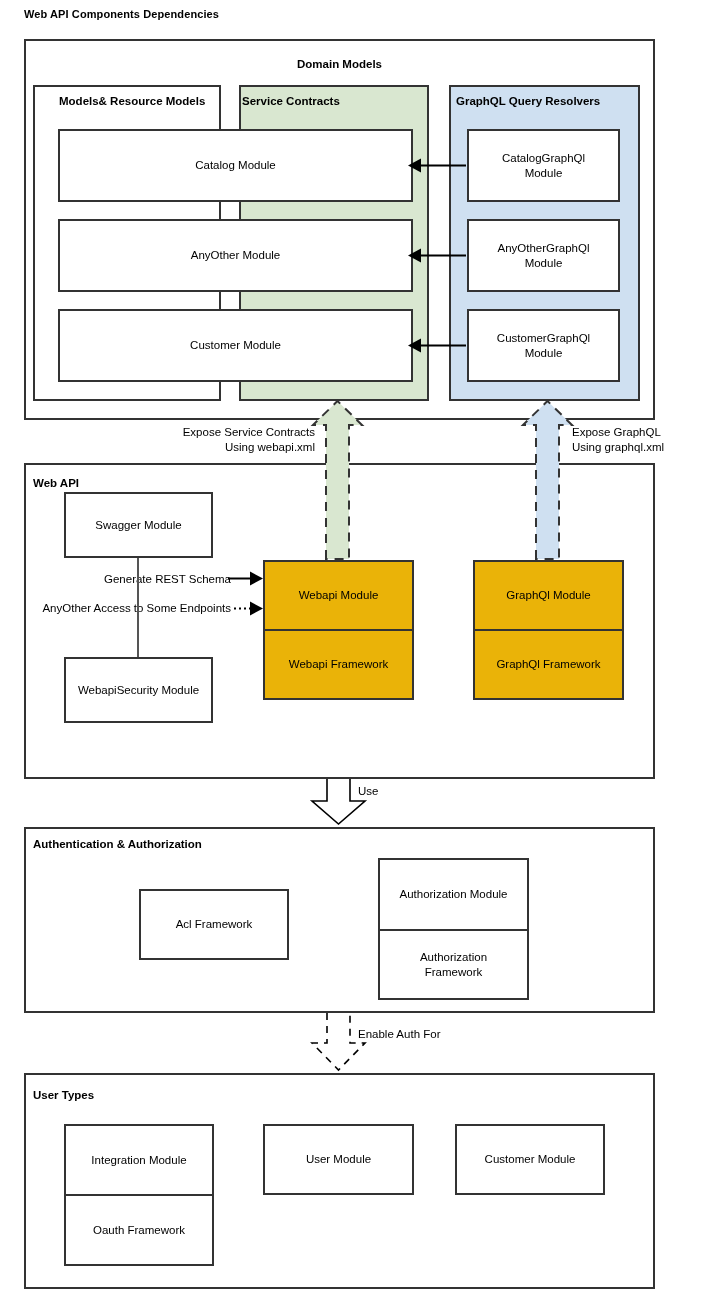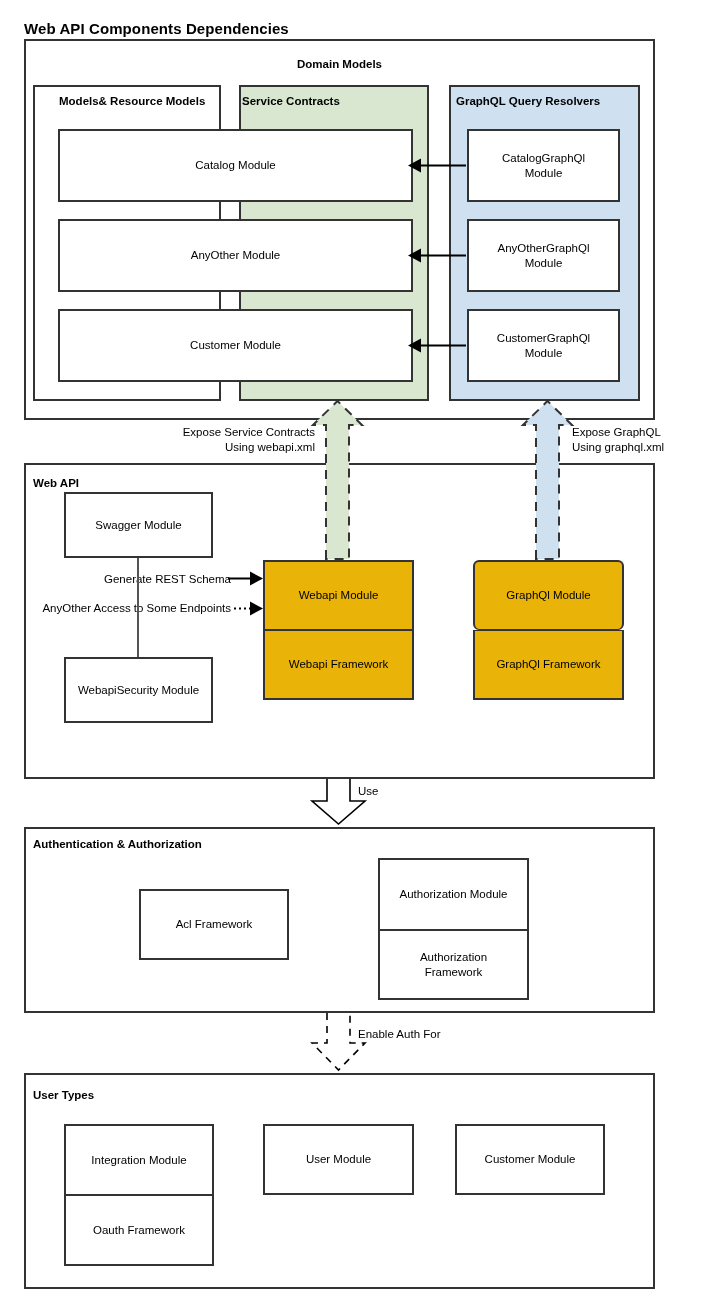--- a/index.html
+++ b/index.html
@@ -18,22 +18,22 @@
   .canvas {
     position: absolute;
     left: 0; top: 0;
     width: 712px;
     height: 1310px;
   }
   
   .diagram-title {
     position: absolute;
     left: 24px;
-    top: 20px;
-    font-size: 15px;
+    top: 8px;
+    font-size: 11px;
     font-weight: bold;
     letter-spacing: 0.1px;
     white-space: nowrap;
   }
   
   .section {
     position: absolute;
     border: 2px solid #333333;
     background: #ffffff;
     box-sizing: border-box;
@@ -132,21 +132,21 @@
   <div class="section" style="left:24px; top:463px; width:631px; height:316px;"></div>
   <div class="section-label" style="left:33px; top:477px;">Web API</div>
 
   <div class="node" style="left:64px; top:492px; width:149px; height:66px;">Swagger Module</div>
 
   <div class="node" style="left:64px; top:657px; width:149px; height:66px;">WebapiSecurity Module</div>
 
   <div class="node yellow stacked-top" style="left:263px; top:560px; width:151px; height:70px;">Webapi Module</div>
   <div class="node yellow stacked-bottom" style="left:263px; top:630px; width:151px; height:70px;">Webapi Framework</div>
 
-  <div class="node yellow stacked-top" style="left:473px; top:560px; width:151px; height:70px;border-radius:6px;">GraphQl Module</div>
+  <div class="node yellow stacked-top" style="left:473px; top:560px; width:151px; height:70px;">GraphQl Module</div>
   <div class="node yellow stacked-bottom" style="left:473px; top:630px; width:151px; height:70px;">GraphQl Framework</div>
 
   <div class="section" style="left:24px; top:827px; width:631px; height:186px;"></div>
   <div class="section-label" style="left:33px; top:838px;">Authentication &amp; Authorization</div>
 
   <div class="node" style="left:139px; top:889px; width:150px; height:71px;">Acl Framework</div>
 
   <div class="node stacked-top" style="left:378px; top:858px; width:151px; height:72px;">Authorization Module</div>
   <div class="node stacked-bottom" style="left:378px; top:930px; width:151px; height:70px;">Authorization
 Framework</div>

